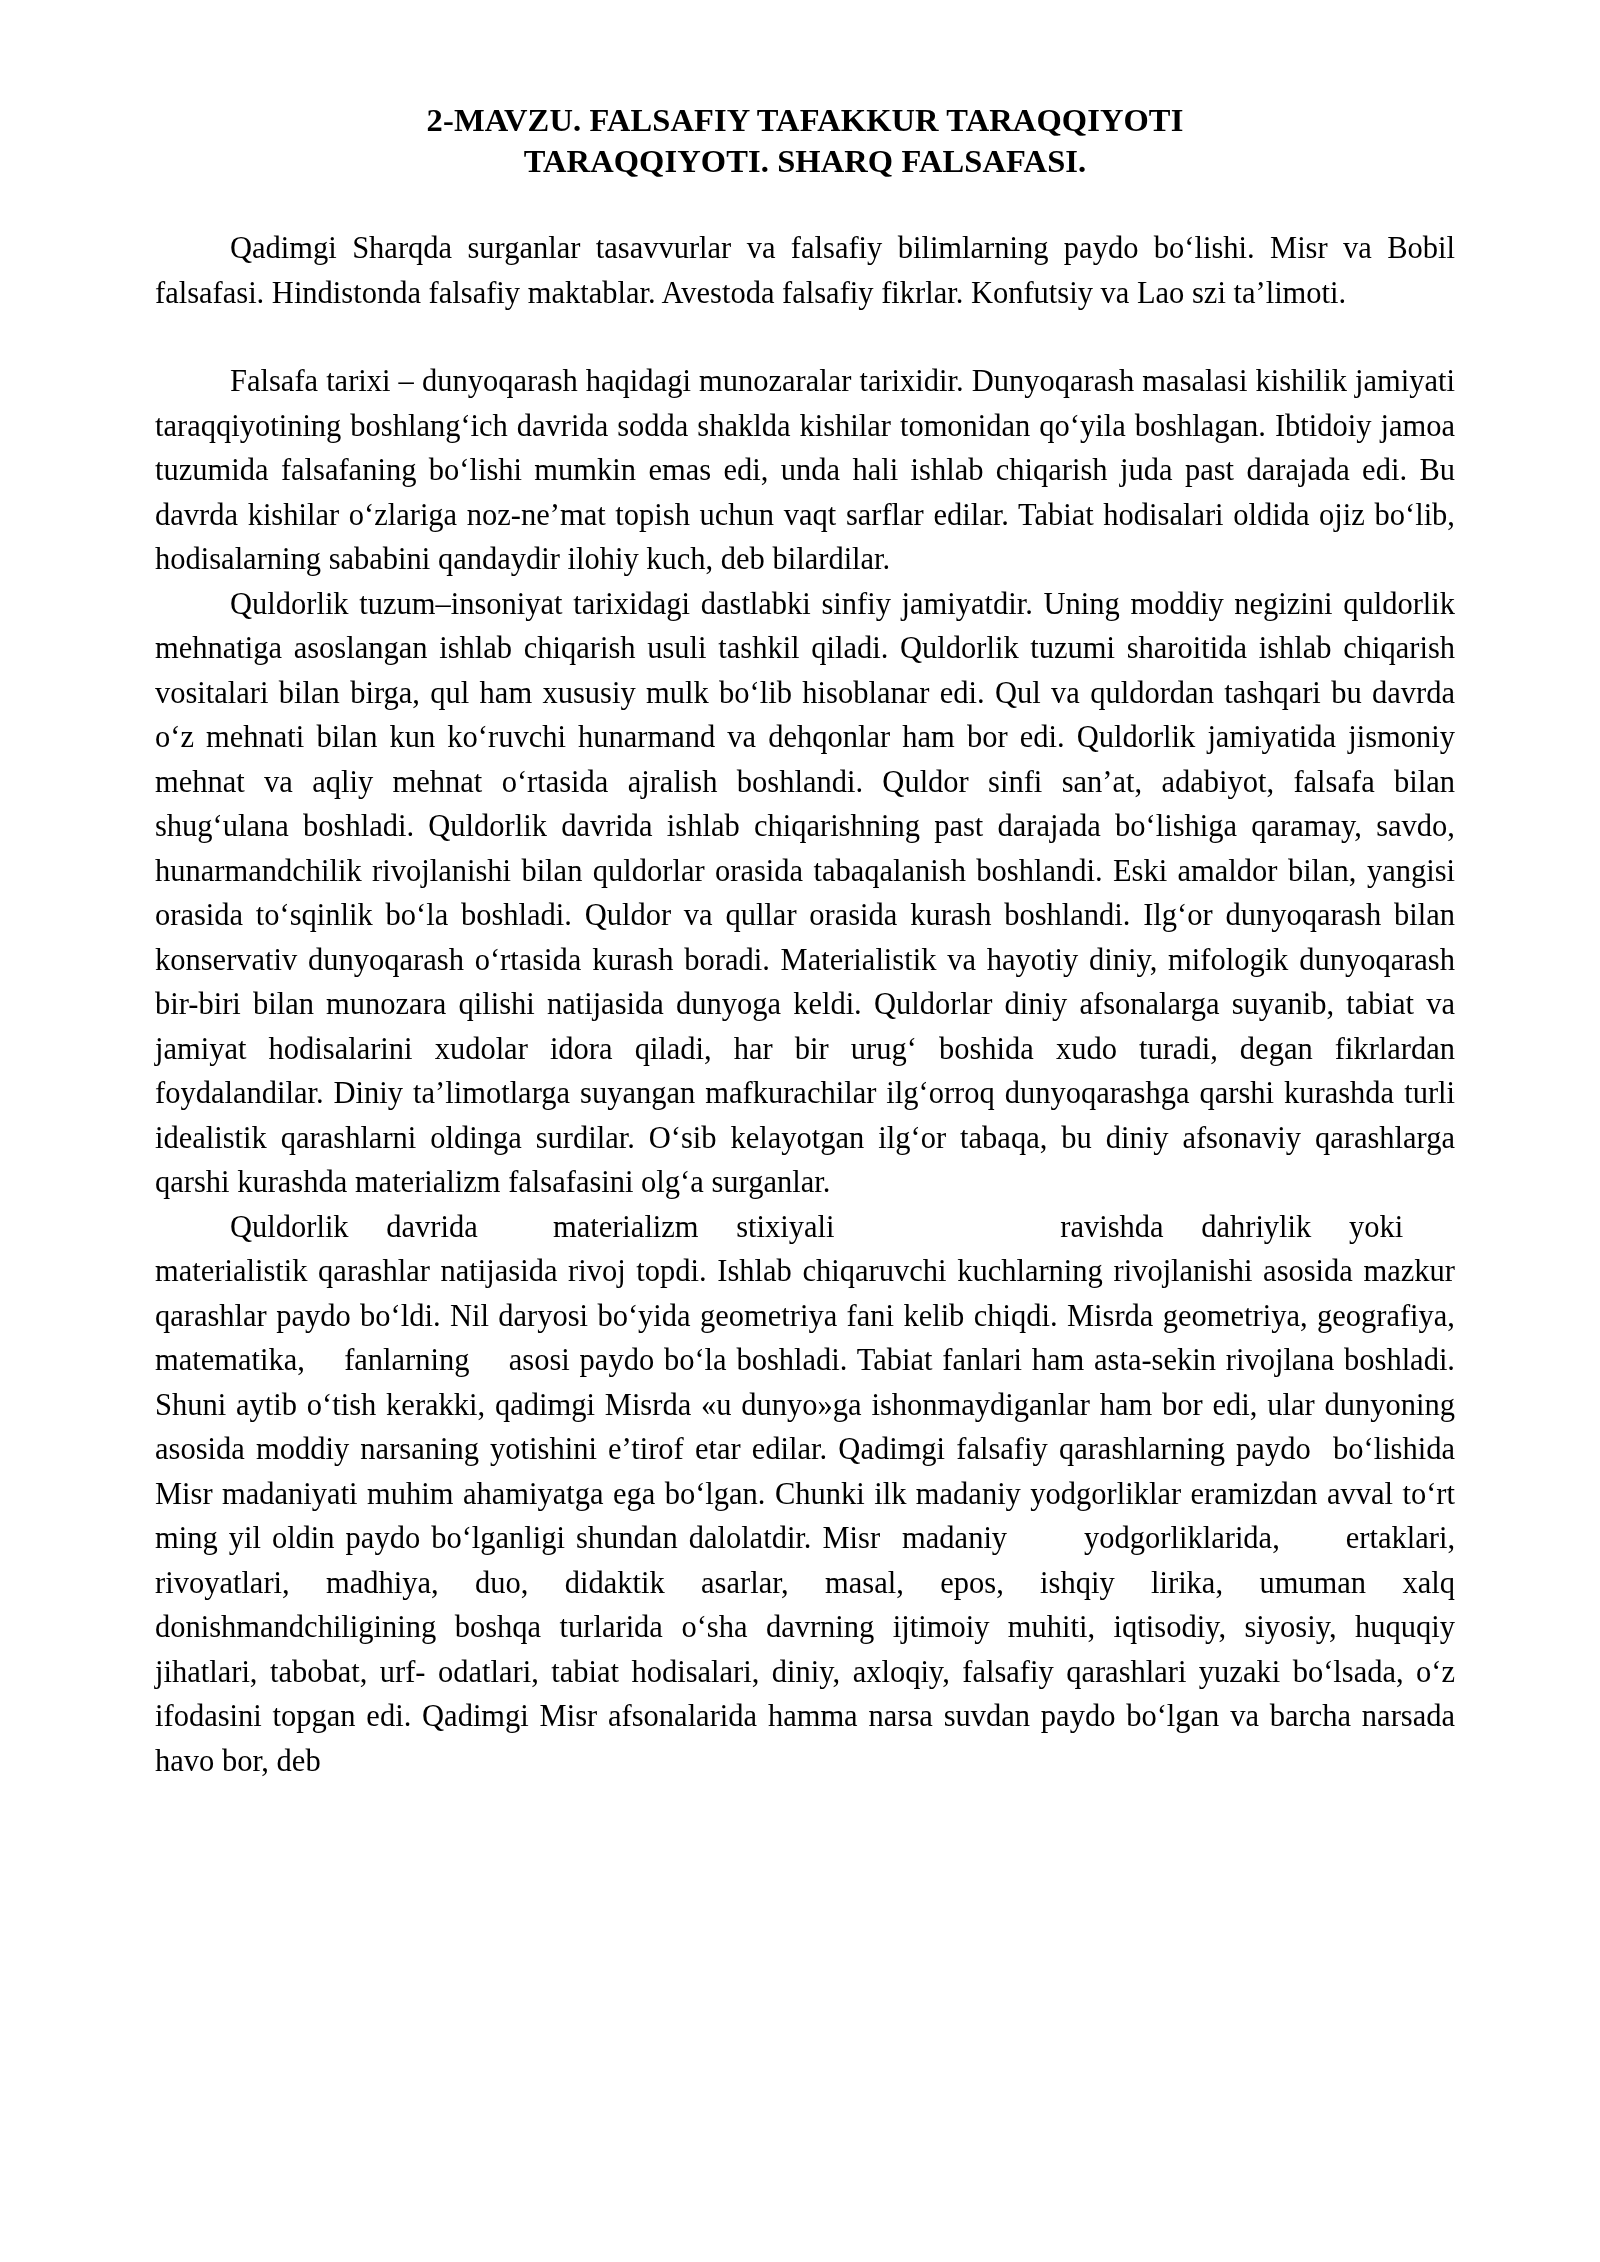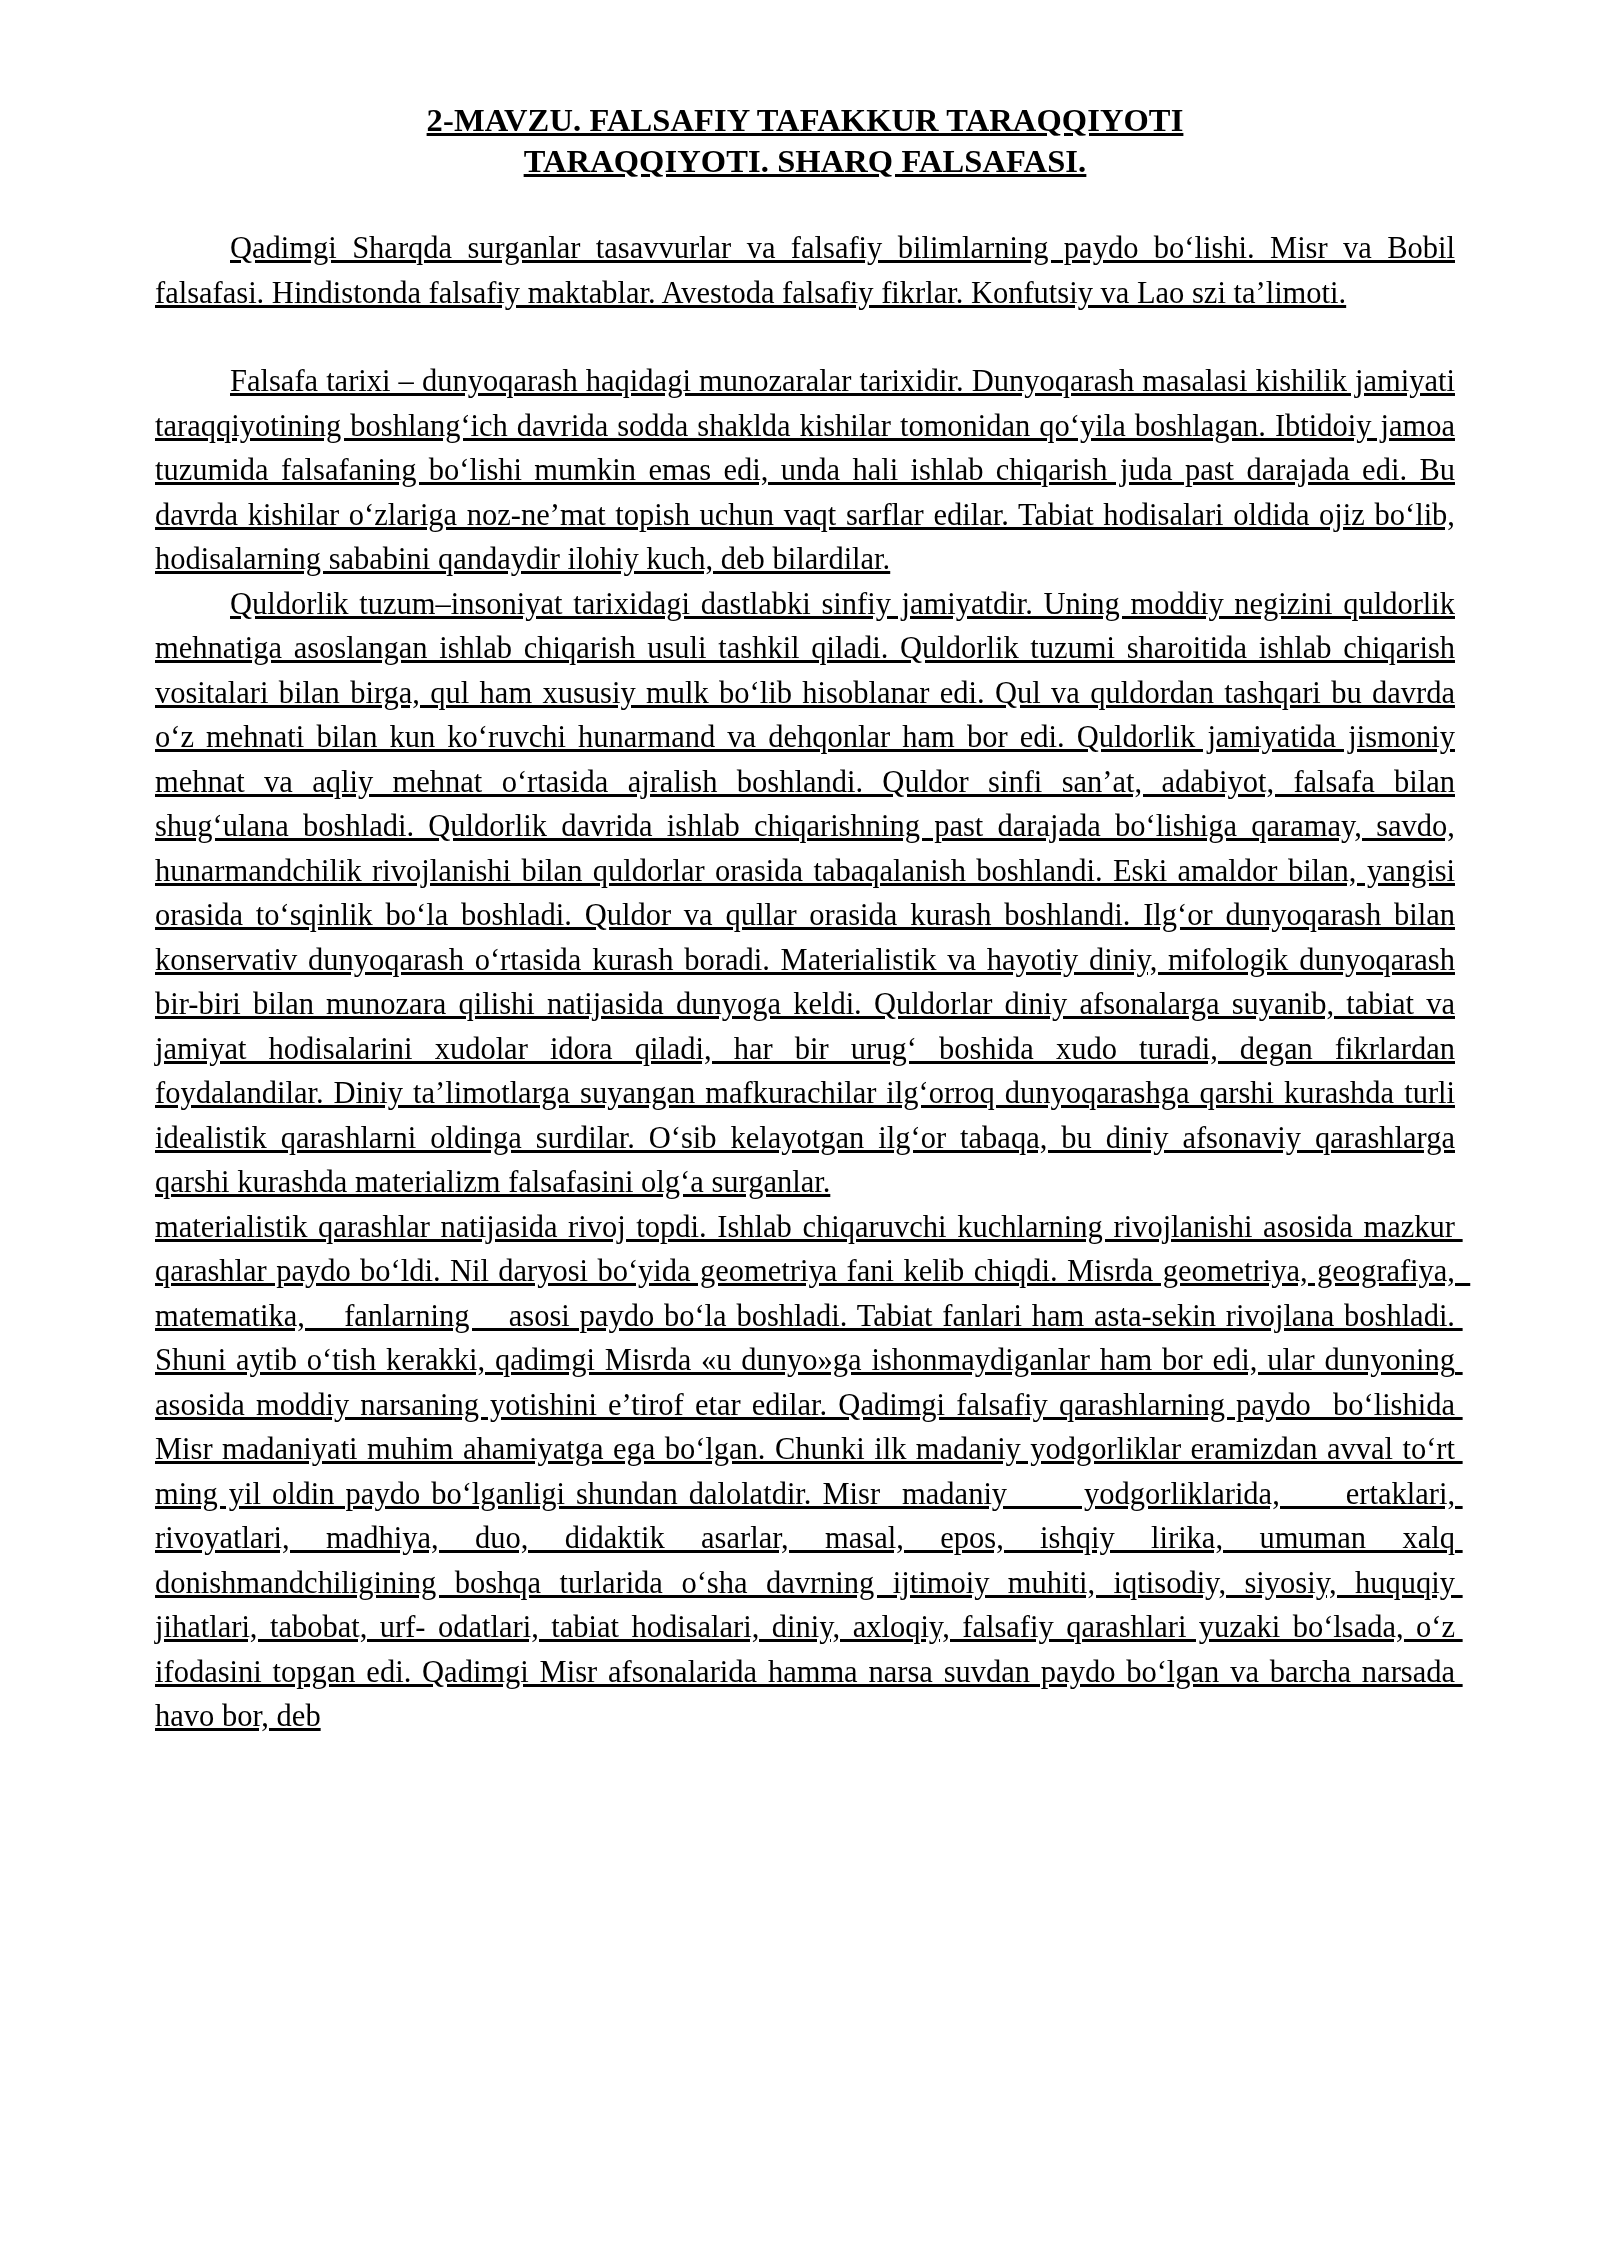--- a/index.html
+++ b/index.html
@@ -20,21 +20,20 @@
     height: 2262px;
     background: #ffffff;
     box-sizing: border-box;
     padding: 0;
   }
   .content {
     position: absolute;
     left: 155px;
     top: 100px;
     width: 1300px;
-    text-decoration: underline;
   }
   .doc-title {
     text-align: center;
     font-weight: bold;
     font-size: 32.5px;
     line-height: 41px;
     letter-spacing: 0.1px;
     margin: 0 0 0 0;
     padding: 0 40px;
   }
@@ -77,17 +76,18 @@
     <div class="spacer-after-title"></div>
 
     <p class="para">Qadimgi Sharqda surganlar tasavvurlar va falsafiy bilimlarning paydo bo‘lishi. Misr va Bobil falsafasi. Hindistonda falsafiy maktablar. Avestoda falsafiy fikrlar. Konfutsiy va Lao szi ta’limoti.</p>
 
     <div class="gap-sm"></div>
 
     <p class="para">Falsafa tarixi – dunyoqarash haqidagi munozaralar tarixidir. Dunyoqarash masalasi kishilik jamiyati taraqqiyotining boshlang‘ich davrida sodda shaklda kishilar tomonidan qo‘yila boshlagan. Ibtidoiy jamoa tuzumida falsafaning bo‘lishi mumkin emas edi, unda hali ishlab chiqarish juda past darajada edi. Bu davrda kishilar o‘zlariga noz-ne’mat topish uchun vaqt sarflar edilar. Tabiat hodisalari oldida ojiz bo‘lib, hodisalarning sababini qandaydir ilohiy kuch, deb bilardilar.</p>
 
     <p class="para">Quldorlik tuzum–insoniyat tarixidagi dastlabki sinfiy jamiyatdir. Uning moddiy negizini quldorlik mehnatiga asoslangan ishlab chiqarish usuli tashkil qiladi. Quldorlik tuzumi sharoitida ishlab chiqarish vositalari bilan birga, qul ham xususiy mulk bo‘lib hisoblanar edi. Qul va quldordan tashqari bu davrda o‘z mehnati bilan kun ko‘ruvchi hunarmand va dehqonlar ham bor edi. Quldorlik jamiyatida jismoniy mehnat va aqliy mehnat o‘rtasida ajralish boshlandi. Quldor sinfi san’at, adabiyot, falsafa bilan shug‘ulana boshladi. Quldorlik davrida ishlab chiqarishning past darajada bo‘lishiga qaramay, savdo, hunarmandchilik rivojlanishi bilan quldorlar orasida tabaqalanish boshlandi. Eski amaldor bilan, yangisi orasida to‘sqinlik bo‘la boshladi. Quldor va qullar orasida kurash boshlandi. Ilg‘or dunyoqarash bilan konservativ dunyoqarash o‘rtasida kurash boradi. Materialistik va hayotiy diniy, mifologik dunyoqarash bir-biri bilan munozara qilishi natijasida dunyoga keldi. Quldorlar diniy afsonalarga suyanib, tabiat va jamiyat hodisalarini xudolar idora qiladi, har bir urug‘ boshida xudo turadi, degan fikrlardan foydalandilar. Diniy ta’limotlarga suyangan mafkurachilar ilg‘orroq dunyoqarashga qarshi kurashda turli idealistik qarashlarni oldinga surdilar. O‘sib kelayotgan ilg‘or tabaqa, bu diniy afsonaviy qarashlarga qarshi kurashda materializm falsafasini olg‘a surganlar.</p>
 
+    <p class="para nowrapgap wide-3">Quldorlik davrida  materializm stixiyali      ravishda dahriylik yoki</p>
 
     <p class="para noindent nowrapgap">materialistik qarashlar natijasida rivoj topdi. Ishlab chiqaruvchi kuchlarning rivojlanishi asosida mazkur qarashlar paydo bo‘ldi. Nil daryosi bo‘yida geometriya fani kelib chiqdi. Misrda geometriya, geografiya,  matematika,    fanlarning    asosi paydo bo‘la boshladi. Tabiat fanlari ham asta-sekin rivojlana boshladi. Shuni aytib o‘tish kerakki, qadimgi Misrda «u dunyo»ga ishonmaydiganlar ham bor edi, ular dunyoning asosida moddiy narsaning yotishini e’tirof etar edilar. Qadimgi falsafiy qarashlarning paydo  bo‘lishida Misr madaniyati muhim ahamiyatga ega bo‘lgan. Chunki ilk madaniy yodgorliklar eramizdan avval to‘rt ming yil oldin paydo bo‘lganligi shundan dalolatdir. Misr  madaniy       yodgorliklarida,      ertaklari, rivoyatlari, madhiya, duo, didaktik asarlar, masal, epos, ishqiy lirika, umuman xalq donishmandchiligining boshqa turlarida o‘sha davrning ijtimoiy muhiti, iqtisodiy, siyosiy, huquqiy jihatlari, tabobat, urf- odatlari, tabiat hodisalari, diniy, axloqiy, falsafiy qarashlari yuzaki bo‘lsada, o‘z ifodasini topgan edi. Qadimgi Misr afsonalarida hamma narsa suvdan paydo bo‘lgan va barcha narsada havo bor, deb</p>
 
   </div>
 </div>
 
 </body></html>

